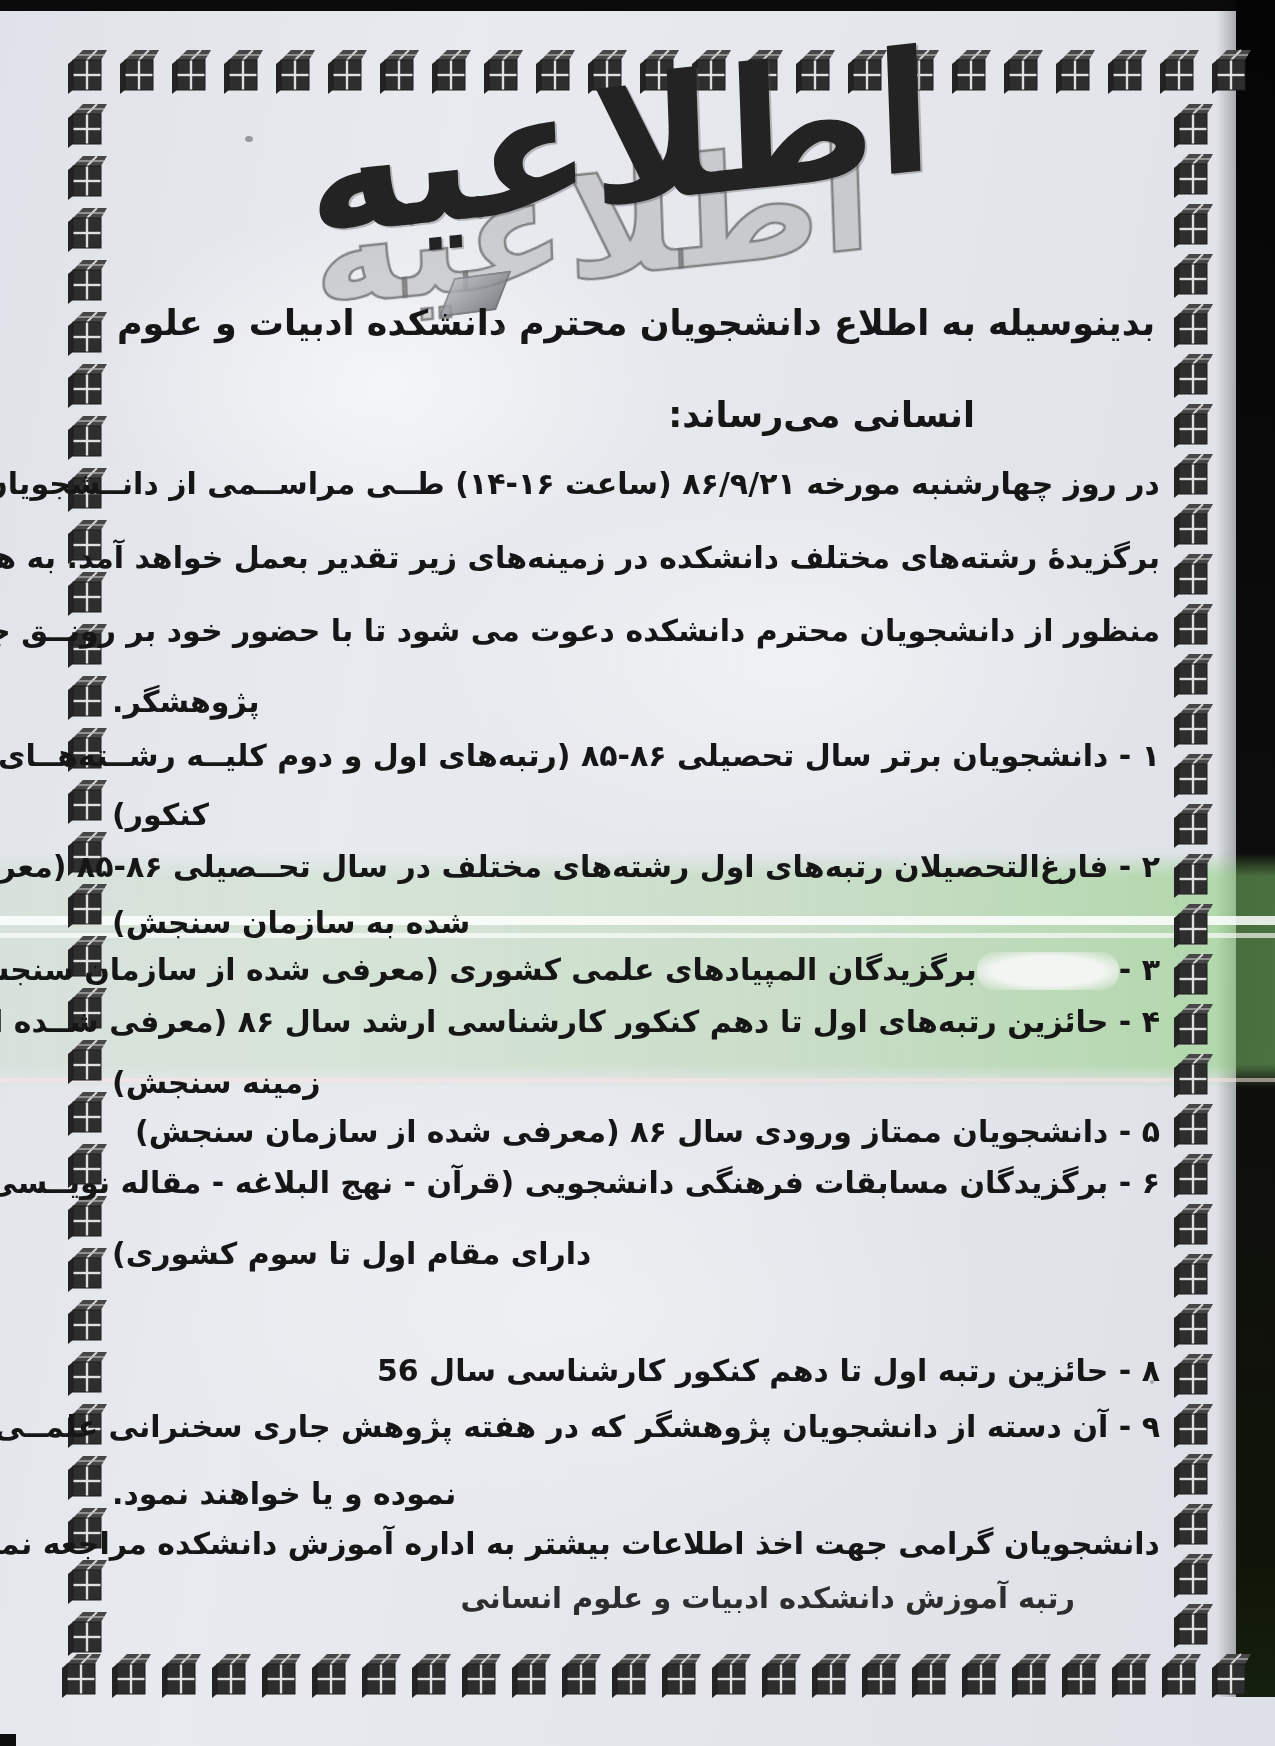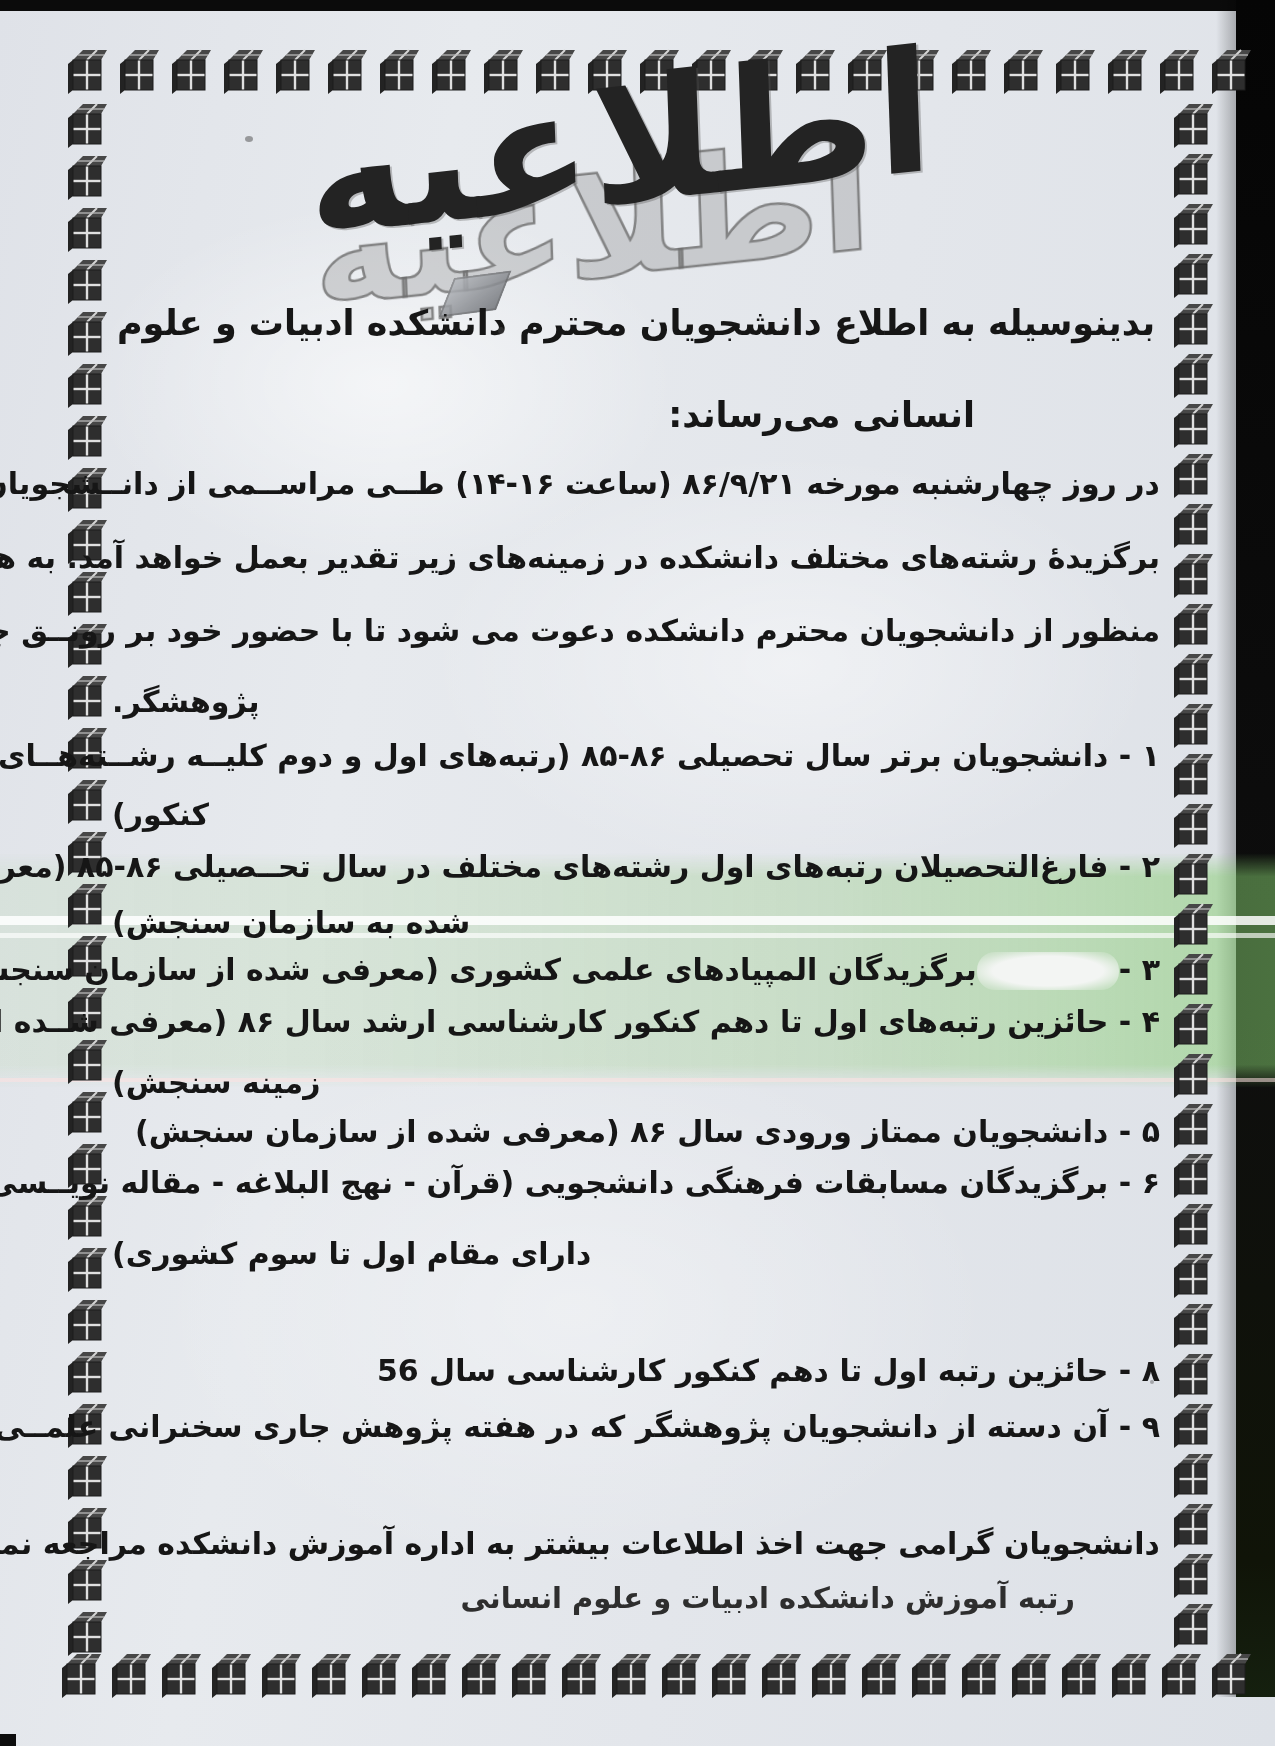--- a/index.html
+++ b/index.html
@@ -1192,20 +1192,21 @@
       <div class="line right" style="top: 849px;">۲ - فارغ‌التحصیلان رتبه‌های اول رشته‌های مختلف در سال تحــصیلی ۸۶-۸۵ (معرفــی</div>
       <div class="line left" style="top: 905px;">شده به سازمان سنجش)</div>
       <div class="line right" style="top: 952px;"><span>۳ -</span><span class="gap-whiteout"></span><span>برگزیدگان المپیادهای علمی کشوری (معرفی شده از سازمان سنجش)</span></div>
       <div class="line right" style="top: 1004px;">۴ - حائزین رتبه‌های اول تا دهم کنکور کارشناسی ارشد سال ۸۶ (معرفی شــده از ســوی</div>
       <div class="line left" style="top: 1065px;">زمینه سنجش)</div>
       <div class="line right" style="top: 1114px;">۵ - دانشجویان ممتاز ورودی سال ۸۶ (معرفی شده از سازمان سنجش)</div>
       <div class="line right" style="top: 1165px;">۶ - برگزیدگان مسابقات فرهنگی دانشجویی (قرآن - نهج البلاغه - مقاله نویــسی و...)</div>
       <div class="line left" style="top: 1236px;">دارای مقام اول تا سوم کشوری)</div>
       <div class="line right" style="top: 1353px;">۸ - حائزین رتبه اول تا دهم کنکور کارشناسی سال 56</div>
       <div class="line right" style="top: 1409px;">۹ - آن دسته از دانشجویان پژوهشگر که در هفته پژوهش جاری سخنرانی علمــی ارائــه</div>
+      <div class="line left" style="top: 1476px;">نموده و یا خواهند نمود.</div>
       <div class="line right" style="top: 1526px;">دانشجویان گرامی جهت اخذ اطلاعات بیشتر به اداره آموزش دانشکده مراجعه نمایند.</div>
       <div class="line sig" style="top: 1581px;">رتبه آموزش دانشکده ادبیات و علوم انسانی</div>
     </div>
 
   <div class="speck" style="left:245px;top:136px;width:8px;height:6px;opacity:.5"></div>
   <div class="speck" style="left:498px;top:327px;width:6px;height:7px;opacity:.45"></div>
   <div class="speck" style="left:1150px;top:1380px;width:4px;height:4px;opacity:.4"></div>
 </div>
 
 </body></html>

